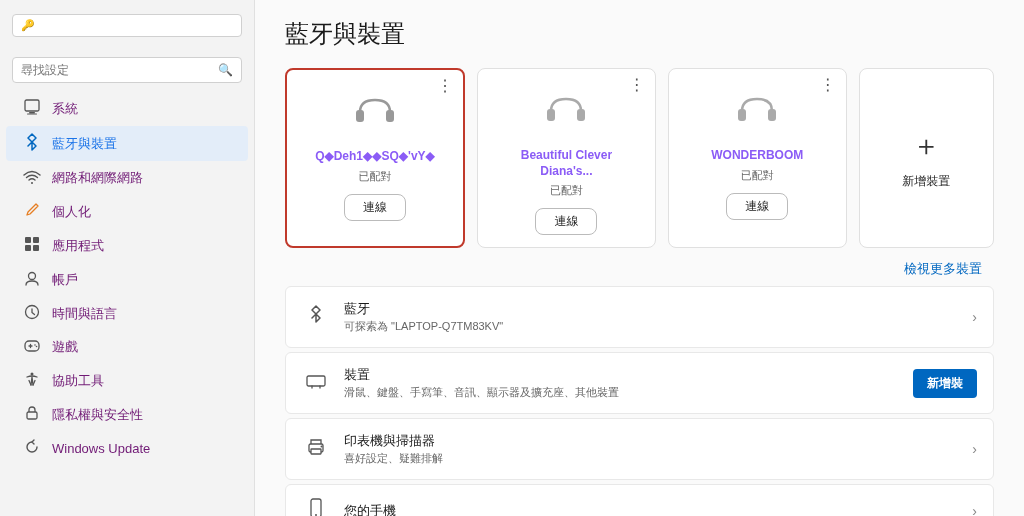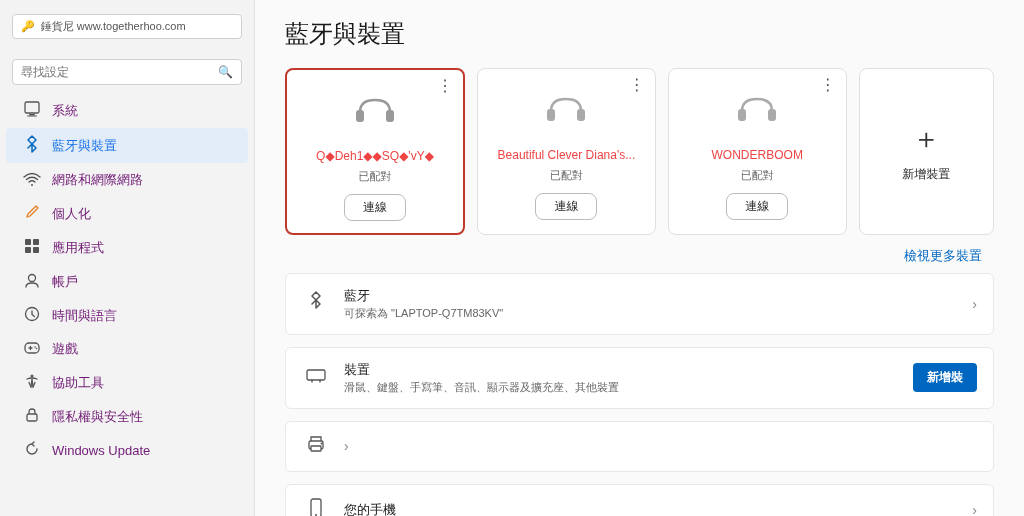--- a/index.html
+++ b/index.html
@@ -136,22 +136,22 @@
       cursor: pointer;
       line-height: 1;
     }
     .device-card .headphone-icon {
       font-size: 38px;
       color: #888;
       margin: 8px 0 6px 0;
     }
     .device-card .device-name {
       font-size: 12px;
-      font-weight: 400;
-      color: #ef4444;
+      font-weight: 700;
+      color: #8b5cf6;
       text-align: center;
       line-height: 1.3;
     }
     .device-card .device-status {
       font-size: 11px;
       color: #666;
       text-align: left;
     }
     .device-card .connect-btn {
       margin-top: 6px;
@@ -209,21 +209,21 @@
       flex-direction: column;
       gap: 0;
     }
     .settings-row {
       display: flex;
       align-items: center;
       background: #fff;
       border: 1px solid #e8e8e8;
       border-radius: 6px;
       padding: 13px 16px;
-      margin-bottom: 12px;
+      margin-bottom: 4px;
       cursor: pointer;
       gap: 14px;
     }
     .settings-row-icon {
       font-size: 18px;
       color: #555;
       width: 28px;
       text-align: center;
       flex-shrink: 0;
     }
@@ -261,21 +261,20 @@
       margin-top: auto;
     }
   </style>
 </head>
 <body>
 
 <div class="sidebar">
   <div class="sidebar-top">
     <div class="address-bar">
       <span>🔑</span>
-      <span>錘貨尼 www.togetherhoo.com</span>
     </div>
   </div>
   <div class="search-box">
     <input type="text" placeholder="尋找設定" style="">
     <span class="search-icon-svg">🔍</span>
   </div>
   <div class="nav-items">
 
     <div class="nav-item">
       <span class="nav-icon">
@@ -488,20 +487,24 @@
 
     <div class="settings-row">
       <span class="settings-row-icon">
         <svg width="20" height="18" viewBox="0 0 20 18" fill="none">
             <rect x="3" y="6" width="14" height="8" rx="1.5" stroke="#555" stroke-width="1.3"></rect>
             <path d="M5 6 L5 2 L15 2 L15 6" stroke="#555" stroke-width="1.3" fill="none"></path>
             <rect x="5" y="11" width="10" height="5" rx="0.5" stroke="#555" stroke-width="1.3" fill="white"></rect>
             <circle cx="15.5" cy="8.5" r="1" fill="#555"></circle>
           </svg>
       </span>
+      <div class="settings-row-text">
+        <div class="settings-row-title">印表機與掃描器</div>
+        <div class="settings-row-sub">喜好設定、疑難排解</div>
+      </div>
       <span class="arrow-right">›</span>
     </div>
 
     <div class="settings-row">
       <span class="settings-row-icon">
         <svg width="14" height="20" viewBox="0 0 14 20" fill="none">
             <rect x="2" y="1" width="10" height="18" rx="2" stroke="#555" stroke-width="1.3"></rect>
             <circle cx="7" cy="17" r="1" fill="#555"></circle>
           </svg>
       </span>

